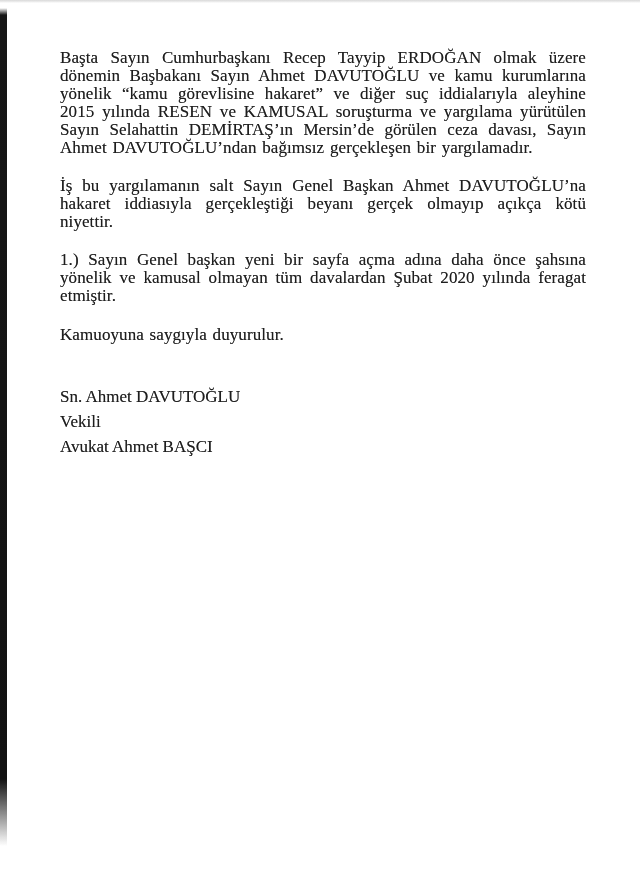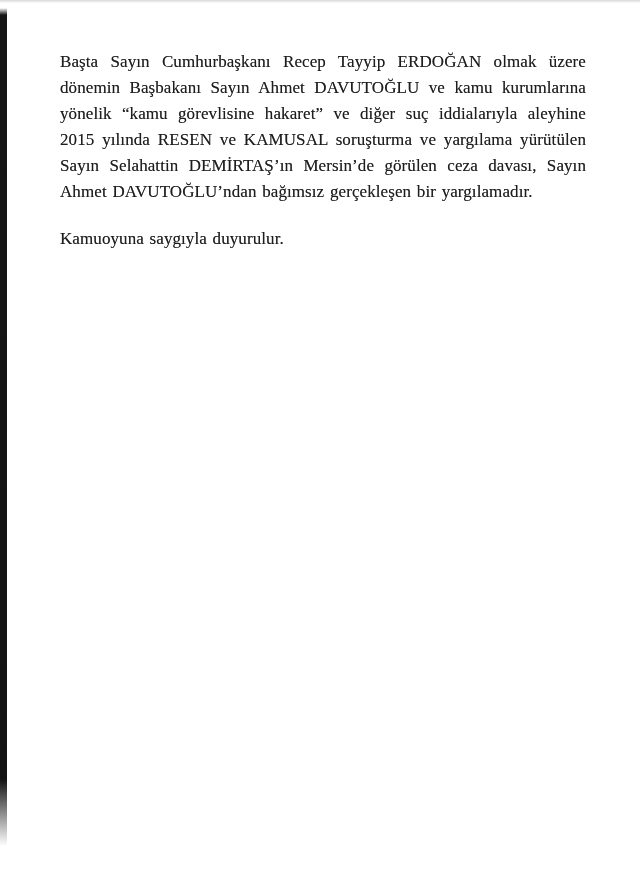--- a/index.html
+++ b/index.html
@@ -39,21 +39,21 @@
   .content {
     position: absolute;
     left: 60px;
     top: 49px;
     width: 526px;
     color: #1e1e1e;
   }
   .content p {
     margin: 0 0 20px 0;
     font-size: 17px;
-    line-height: 26px;
+    line-height: 18px;
     text-align: justify;
     word-spacing: 0.08em;
     letter-spacing: 0.005em;
     text-shadow: 0 0 0.6px rgba(30,30,30,0.55);
   }
   .closing {
     margin-top: 21px !important;
     text-align: right;
   }
   .signature {
@@ -69,18 +69,25 @@
 </head>
 <body>
 
 <div class="page">
 
   <div class="top-edge"></div>
   <div class="left-strip"></div>
 
   <div class="content">
     <p>Başta Sayın Cumhurbaşkanı Recep Tayyip ERDOĞAN olmak üzere dönemin Başbakanı Sayın Ahmet DAVUTOĞLU ve kamu kurumlarına yönelik “kamu görevlisine hakaret” ve diğer suç iddialarıyla aleyhine 2015 yılında RESEN ve KAMUSAL soruşturma ve yargılama yürütülen Sayın Selahattin DEMİRTAŞ’ın Mersin’de görülen ceza davası, Sayın Ahmet DAVUTOĞLU’ndan bağımsız gerçekleşen bir yargılamadır.</p>
+    <p>İş bu yargılamanın salt Sayın Genel Başkan Ahmet DAVUTOĞLU’na hakaret iddiasıyla gerçekleştiği beyanı gerçek olmayıp açıkça kötü niyettir.</p>
+    <p>1.) Sayın Genel başkan yeni bir sayfa açma adına daha önce şahsına yönelik ve kamusal olmayan tüm davalardan Şubat 2020 yılında feragat etmiştir.</p>
 
     <p class="closing">Kamuoyuna saygıyla duyurulur.</p>
 
+    <div class="signature">
+      <div>Sn. Ahmet DAVUTOĞLU</div>
+      <div>Vekili</div>
+      <div>Avukat Ahmet BAŞCI</div>
+    </div>
   </div>
 
 </div>
 
 </body></html>

